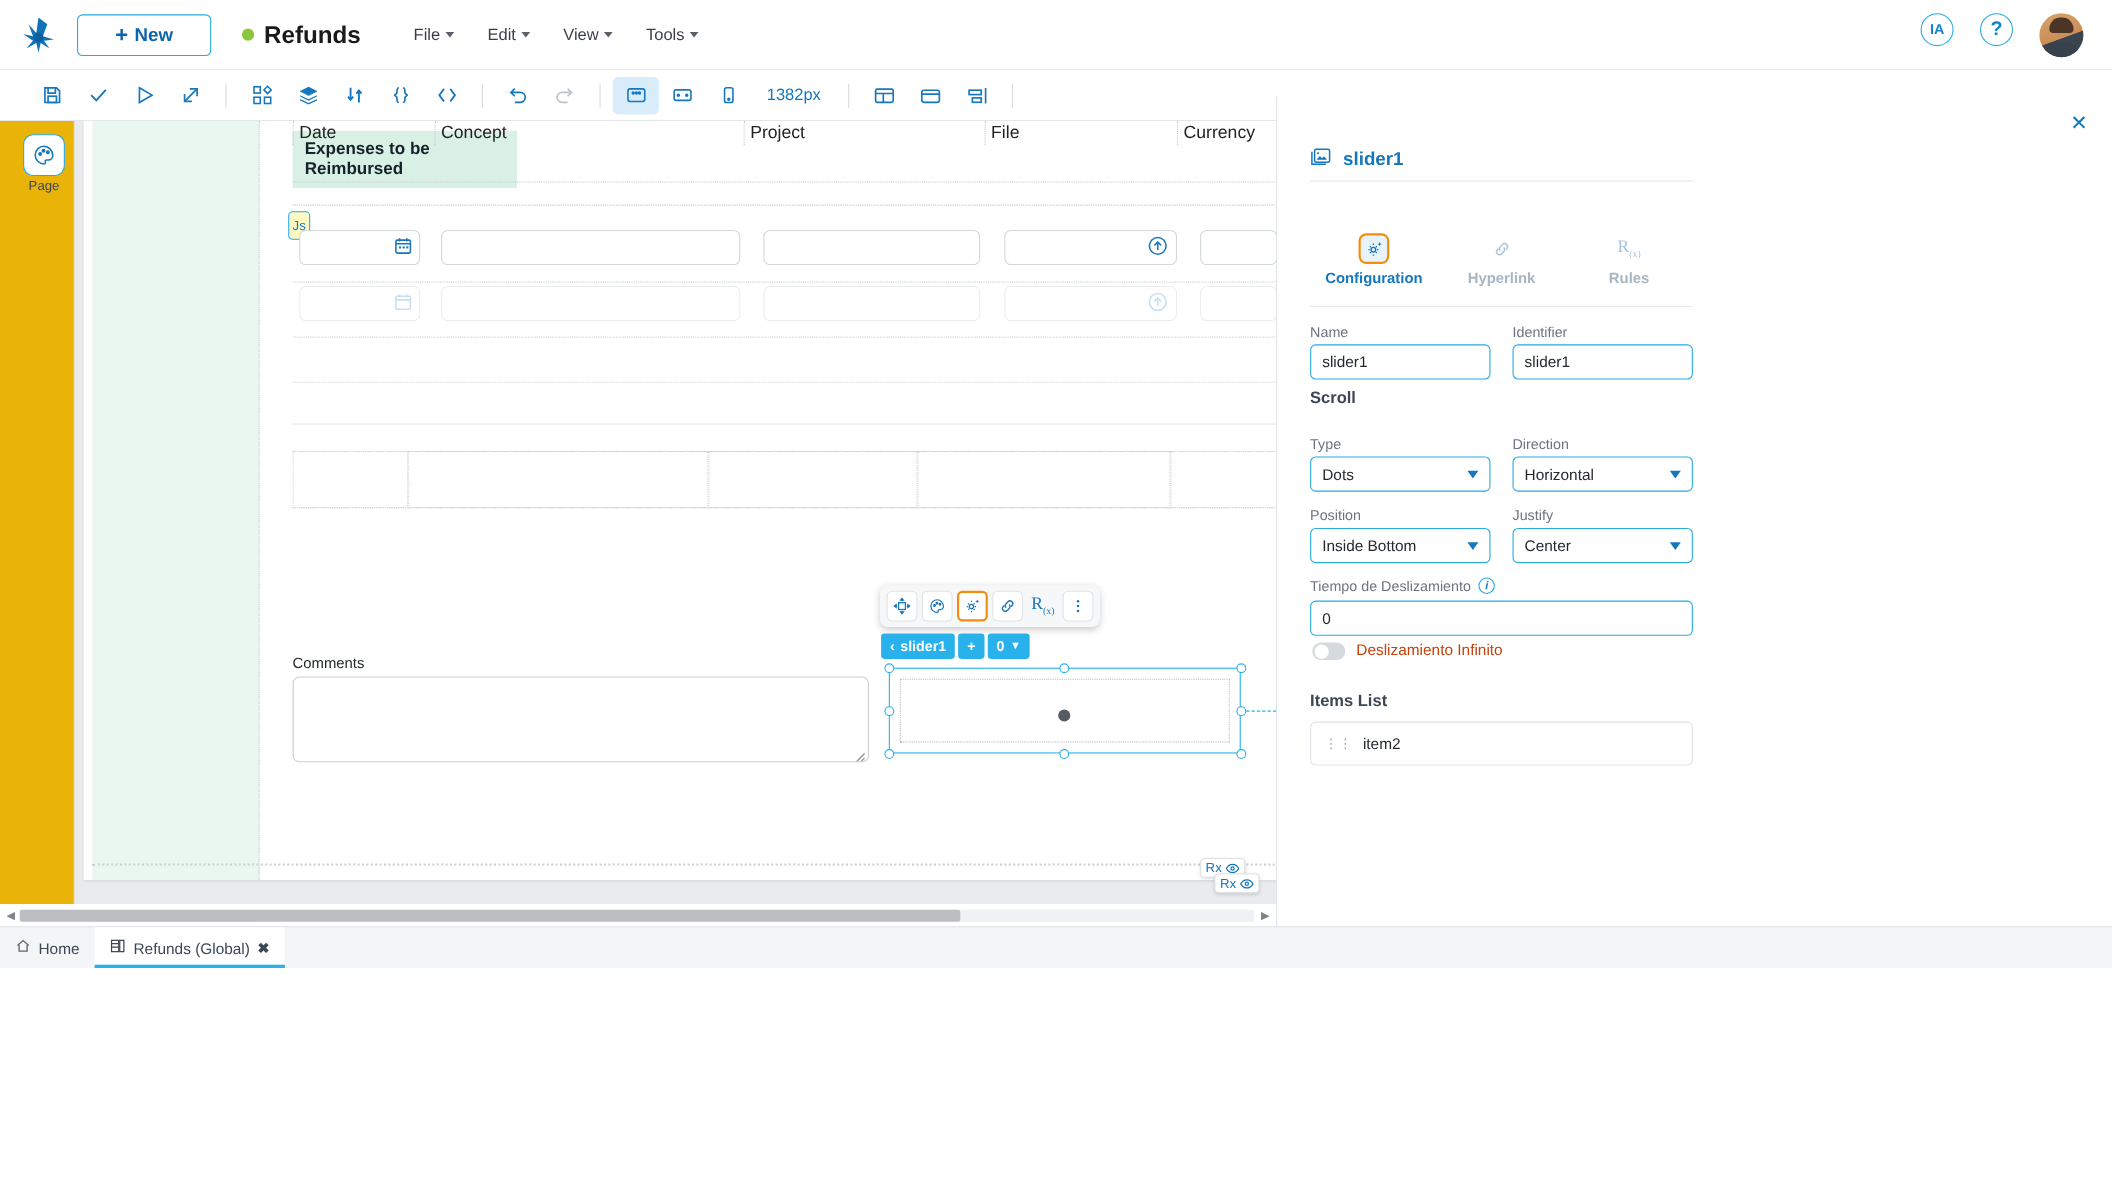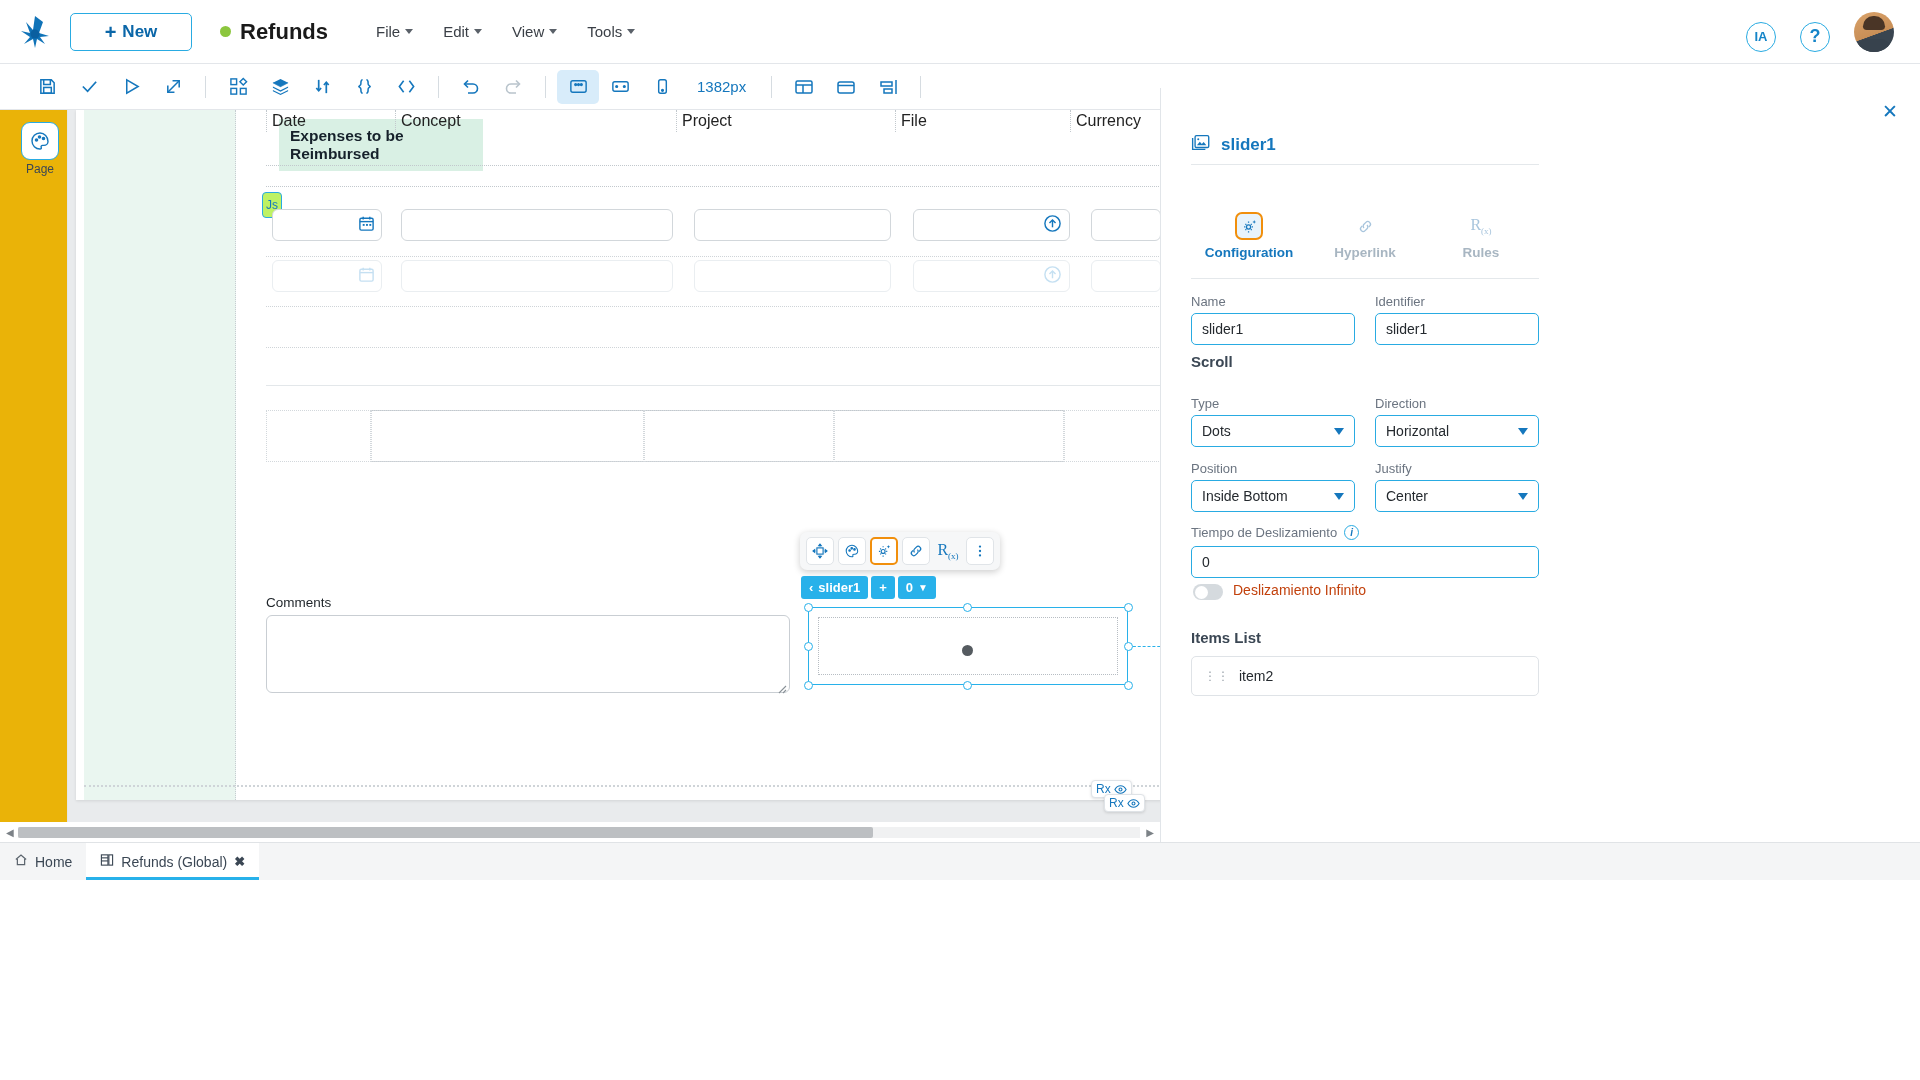--- a/index.html
+++ b/index.html
@@ -28,21 +28,21 @@
   .app-title {
     margin-left: 28px; display: flex; align-items: center; gap: 9px;
     font-size: 22px; font-weight: bold; color: #1a1a1a;
   }
   .status-dot { width: 11px; height: 11px; border-radius: 50%; background: #8cc63e; }
   .menus { margin-left: 48px; display: flex; gap: 30px; }
   .menu-item {
     font-size: 15px; color: #3a3f46; display: flex; align-items: center; gap: 5px; cursor: pointer;
   }
   .caret { display:inline-block; width:0;height:0;border-left:4px solid transparent;border-right:4px solid transparent;border-top:5px solid #5a6169; }
-  .header-right { margin-left: auto; display: flex; align-items: flex-end; gap: 24px; padding-right: 26px; }
+  .header-right { margin-left: auto; display: flex; align-items: flex-start; gap: 24px; padding-right: 26px; }
   .circ-icon { width: 30px; height: 30px; border-radius: 50%; border: 1.8px solid #29abe2; color: #1484c8;
     display:flex;align-items:center;justify-content:center;font-size:13px;font-weight:bold;cursor:pointer;}
   .circ-icon.q { font-size:18px; }
   .avatar { width: 40px; height: 40px; border-radius: 50%; overflow: hidden; cursor: pointer;
     background: linear-gradient(160deg,#d9a26a 0%, #c98f57 55%, #3a4550 56%); position: relative;}
   .avatar::after{content:"";position:absolute;left:9px;top:4px;width:22px;height:14px;border-radius:11px 11px 4px 4px;background:#4a3526;}
   .avatar::before{content:"";position:absolute;left:2px;bottom:0;width:36px;height:13px;border-radius:12px 12px 0 0;background:#37424d;}
 
   
   .toolbar {
@@ -82,21 +82,21 @@
     position: absolute; background: #d9f0e4; color: #16212b;
     font-size: 15.5px; font-weight: bold; display: flex; align-items: center; padding-left: 11px;
   }
   .th-row { position: absolute; height: 22px; border-top: 1px dotted #c2c8cd; border-bottom: 1px dotted #c2c8cd; }
   .th { position: absolute; top: 0; height: 22px; font-size: 16px; color: #222; padding-left: 5px;
         border-left: 1px dotted #c2c8cd; display: flex; align-items: center; }
   .cellbox { position: absolute; border: 1px solid #d2d7db; border-radius: 6px; background: #fff; }
   .cellbox.faded { border-color: #eaeef1; }
   .rowline { position: absolute; border-bottom: 1px dotted #cfd4d8; }
   .js-tag { position: absolute; width: 20px; height: 26px; border: 1.4px solid #29abe2; border-radius: 4px;
-    background: #bef264; color: #1577bd; font-size: 12px; display:flex;align-items:center;justify-content:center;}
+    background: #fef9c3; color: #1577bd; font-size: 12px; display:flex;align-items:center;justify-content:center;}
   .txtarea { position: absolute; border: 1px solid #c9ced3; border-radius: 6px; background: #fff; }
   .label-sm { position: absolute; font-size: 13.5px; color: #1e2429; }
 
   
   .float-tb {
     position: absolute; display: flex; gap: 4px; background: #f6f7f8;
     border-radius: 7px; padding: 5px 6px; box-shadow: 0 2px 7px rgba(0,0,0,.20); z-index: 40;
   }
   .ft-btn { width: 28px; height: 28px; background: #fff; border: 1px solid #e0e4e8; border-radius: 5px;
     display:flex;align-items:center;justify-content:center;color:#1577bd;cursor:pointer;}
@@ -350,21 +350,21 @@
         </svg>
     </div>
     <div class="rail-label">Page</div>
   </div>
 </div>
 
 <div class="canvas-wrap">
   <div class="canvas-page">
     <div class="greenband"></div>
 
-    <div class="sect-title" style="left:190px; top:9px; width:204px; height:52px;margin-left:13px;">Expenses to be Reimbursed</div>
+    <div class="sect-title" style="left:190px; top:9px; width:204px; height:52px;">Expenses to be Reimbursed</div>
 
     <div class="th-row" style="left:190px; top:55px; width:895px;"></div>
     <div class="th" style="left:190px; width:129px;">Date</div>
     <div class="th" style="left:319px; width:281px;">Concept</div>
     <div class="th" style="left:600px; width:219px;">Project</div>
     <div class="th" style="left:819px; width:175px;">File</div>
     <div class="th" style="left:994px; width:91px;">Currency</div>
 
     <div class="js-tag" style="left:186px; top:82px;">Js</div>
 

